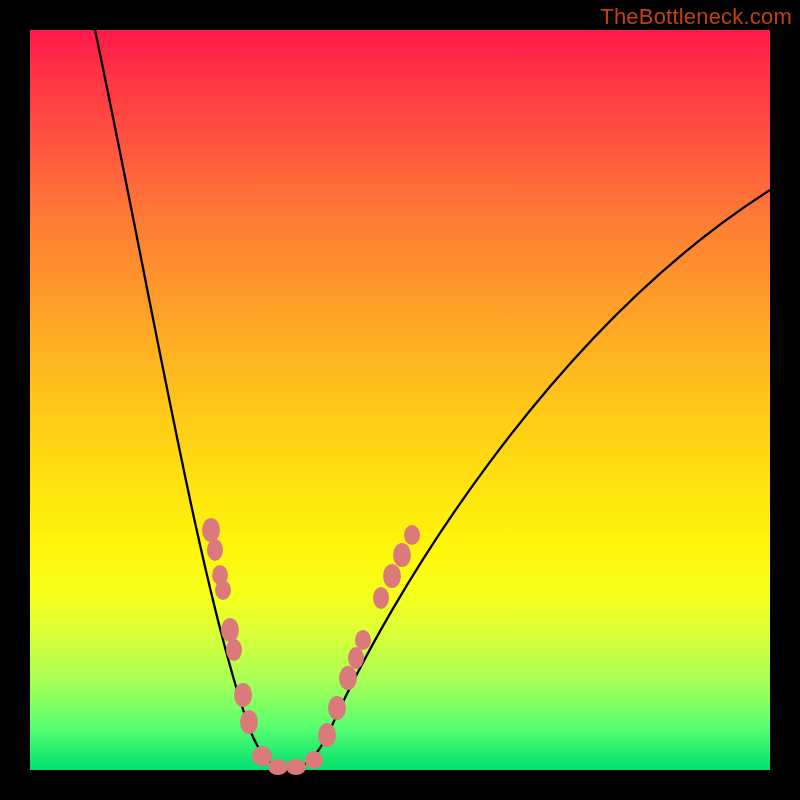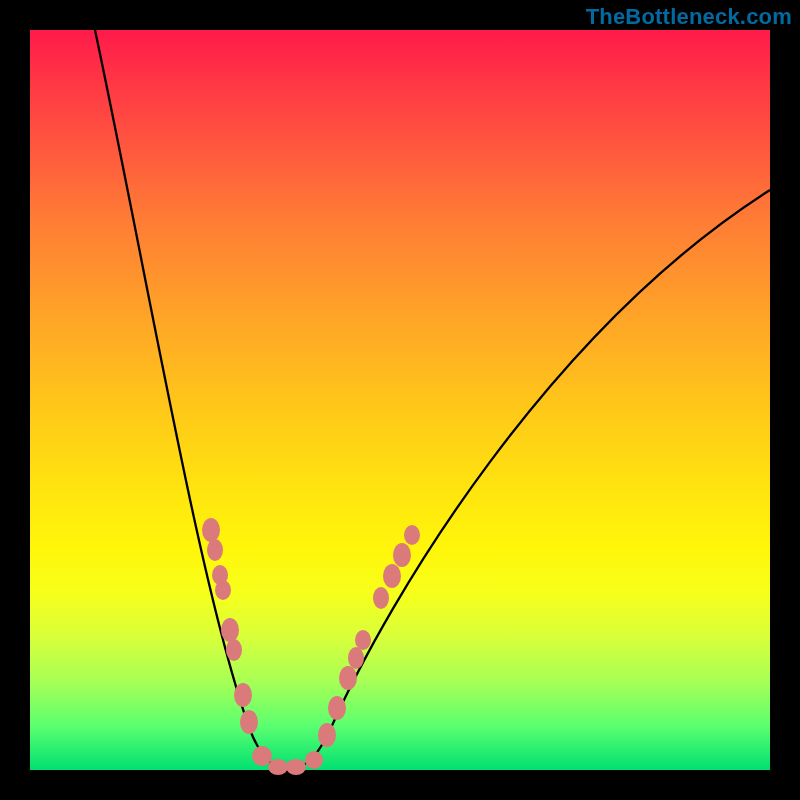--- a/index.html
+++ b/index.html
@@ -30,22 +30,22 @@
       #d8ff3a 82%,
       #a8ff55 88%,
       #5cff70 94%,
       #00e070 100%);
   }
   .watermark {
     position: absolute;
     top: 4px;
     right: 8px;
     font-size: 22px;
-    font-weight: 700;
-    color: #0369a1;
+    font-weight: 400;
+    color: #c2410c;
     letter-spacing: 0.2px;
     user-select: none;
   }
   svg.curve {
     position: absolute;
     left: 0; top: 0;
     width: 740px;
     height: 740px;
     overflow: visible;
   }

